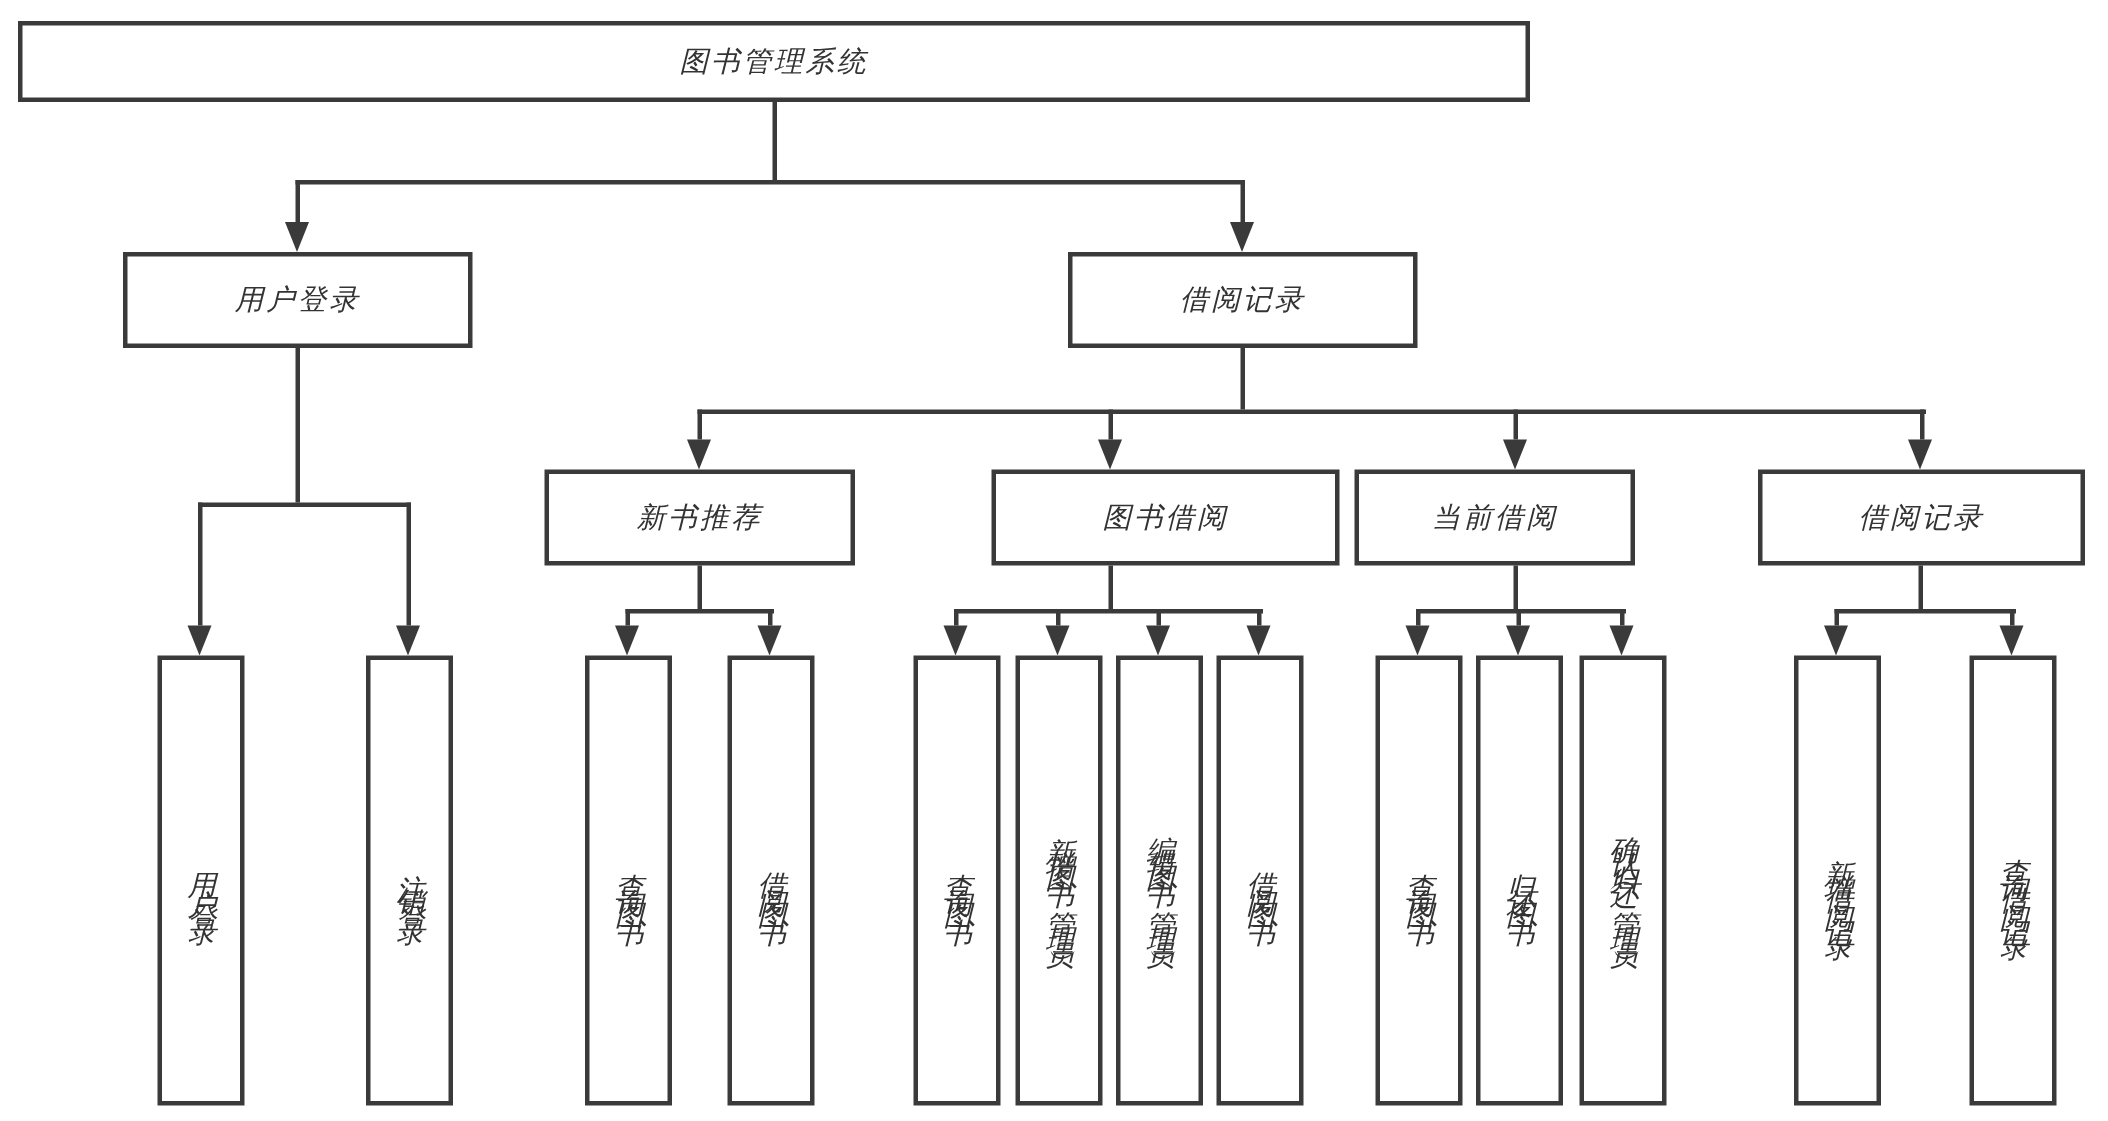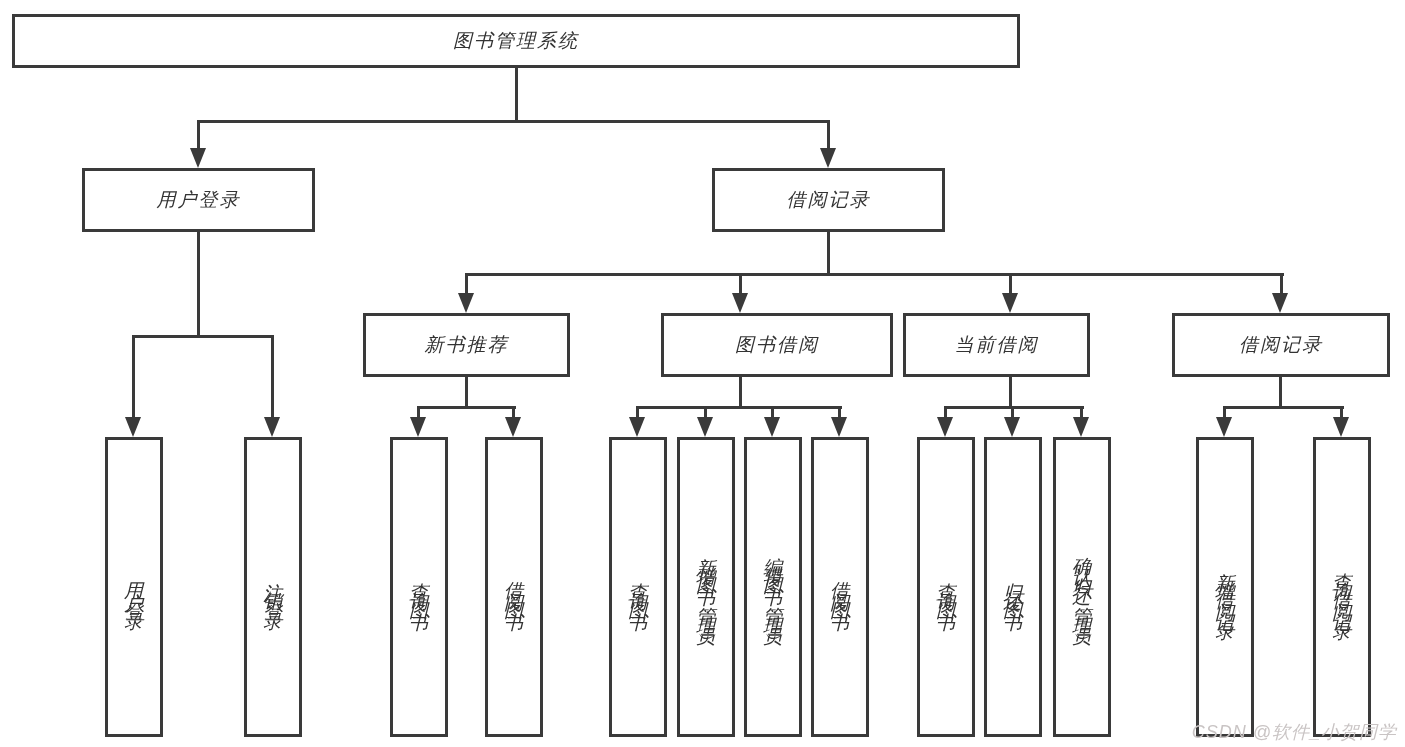--- a/index.html
+++ b/index.html
@@ -154,15 +154,14 @@
     <span class="lbl">确认归还（管理员）</span>
   </div>
 
   <div class="box v" style="left:1196px;top:437px;width:58px;height:300px">
     <span class="lbl">新增借阅记录</span>
   </div>
   <div class="box v" style="left:1313px;top:437px;width:58px;height:300px">
     <span class="lbl">查询借阅记录</span>
   </div>
 
-  <div class="watermark">CSDN @软件_小贺同学</div>
 
 </div>
 
 </body></html>

